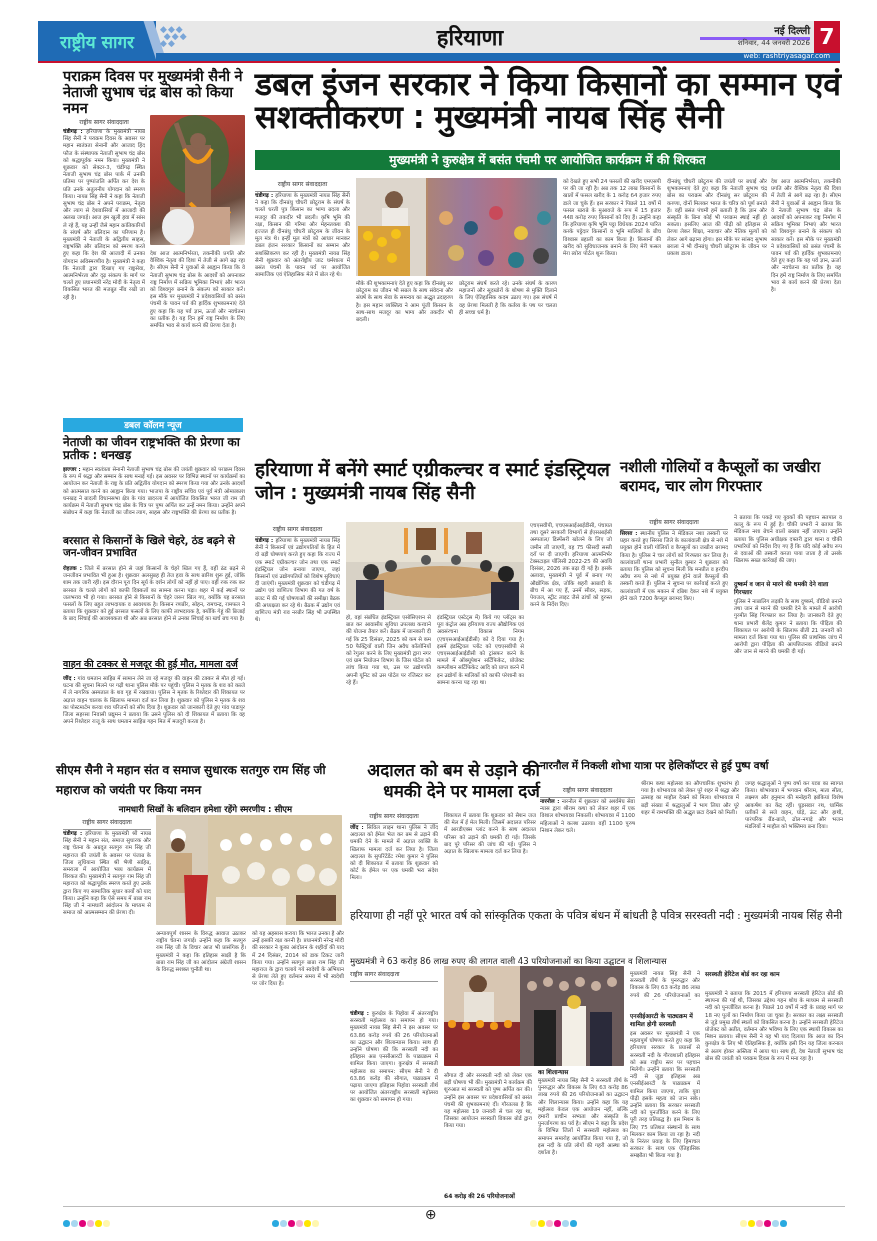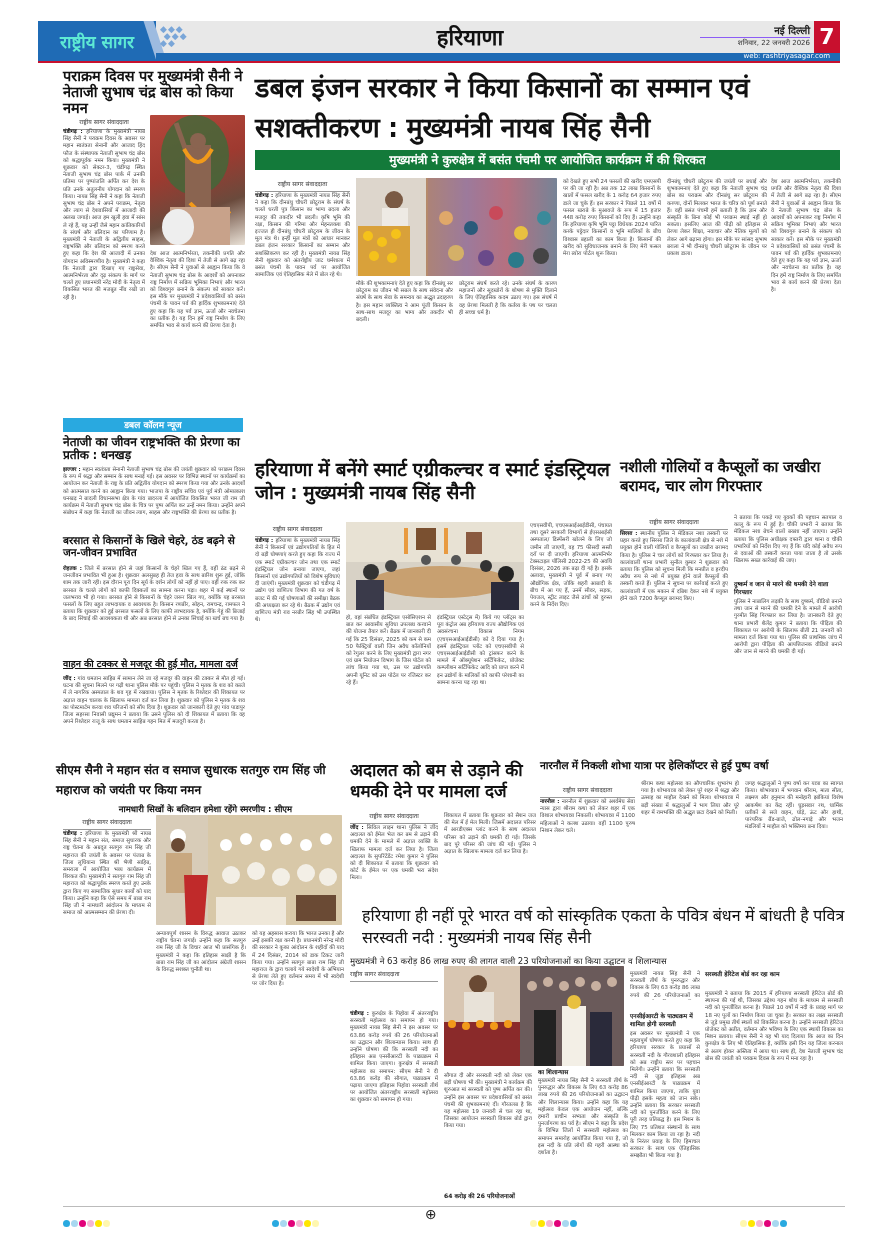--- a/index.html
+++ b/index.html
@@ -3,21 +3,21 @@
 <meta charset="utf-8">
 <style>
 *{box-sizing:border-box;margin:0;padding:0}
 body{width:877px;height:1241px;background:#fff;font-family:"DejaVu Sans","Liberation Sans",sans-serif;color:#222;position:relative;overflow:hidden}
 .abs{position:absolute}
 .masthead{left:38px;top:21px;width:802px;height:42px;background:#e8e8e8}
 .mast-logo{left:38px;top:21px;width:118px;height:40px;background:#1f6bb5;color:#5eead4;font-size:17px;font-weight:bold;display:flex;align-items:center;justify-content:center;font-family:"DejaVu Serif",serif;clip-path:polygon(0 0,100% 0,108% 100%,0 100%)}
 .mast-logo-tail{left:150px;top:21px;width:10px;height:40px;background:#9dbbe0;transform:skewX(18deg)}
 .mast-dots{left:160px;top:26px;width:30px;height:20px;color:#7aa6d8;font-size:9px;letter-spacing:1px;line-height:7px}
 .mast-section{left:300px;top:21px;width:340px;height:32px;font-size:22px;font-weight:bold;text-align:center;line-height:34px;color:#111}
-.mast-city{left:700px;top:23px;width:110px;font-size:10px;text-align:right;font-weight:bold;border-bottom:1px solid #8b5cf6}
+.mast-city{left:700px;top:23px;width:110px;font-size:10px;text-align:right;font-weight:bold;border-bottom:3px solid #8b5cf6}
 .mast-date{left:700px;top:38px;width:110px;font-size:7px;text-align:right;color:#333}
 .mast-page{left:814px;top:21px;width:26px;height:32px;background:#c8102e;color:#fff;font-size:22px;font-weight:bold;text-align:center;line-height:32px}
 .mast-bluebar{left:156px;top:53px;width:684px;height:9px;background:#1f6bb5}
 .mast-web{left:680px;top:52px;width:150px;font-size:7px;color:#fff;text-align:right}
 .mast-red{left:38px;top:61px;width:802px;height:2px;background:#c8102e}
 
 .h-big{font-family:"DejaVu Sans Condensed","DejaVu Sans",sans-serif;font-weight:bold;color:#111;line-height:1.12}
 .byline{font-size:6px;color:#333;text-align:center;border-bottom:1px solid #999;padding-bottom:3px}
 .txt{font-size:5.4px;line-height:7.2px;color:#444;text-align:justify;overflow:hidden}
 .txt b{color:#111}
@@ -30,21 +30,21 @@
 </style>
 </head>
 <body>
 
 <div class="abs masthead"></div>
 <div class="abs mast-logo">राष्ट्रीय सागर</div>
 <div class="abs mast-logo-tail"></div>
 <div class="abs mast-dots">◆◆◆<br>&nbsp;◆◆◆<br>◆◆</div>
 <div class="abs mast-section">हरियाणा</div>
 <div class="abs mast-city">नई दिल्ली</div>
-<div class="abs mast-date">शनिवार, 22 जनवरी 2026</div>
+<div class="abs mast-date">शनिवार, 44 जनवरी 2026</div>
 <div class="abs mast-page">7</div>
 <div class="abs mast-bluebar"></div>
 <div class="abs mast-web">web: rashtriyasagar.com</div>
 <div class="abs mast-red"></div>
 
 <div class="abs h-big" style="left:63px;top:68px;width:185px;font-size:14.5px;">पराक्रम दिवस पर मुख्यमंत्री सैनी ने नेताजी सुभाष चंद्र बोस को किया नमन</div>
 <div class="abs byline" style="left:63px;top:118px;width:82px;">राष्ट्रीय सागर संवाददाता</div>
 <div class="abs photo" style="left:150px;top:115px;width:95px;height:130px;background:linear-gradient(160deg,#b5473b 0%,#9e3a30 40%,#6a4a3c 70%,#e9e1d6 100%);">
   <svg width="95" height="130" viewBox="0 0 95 130">
     <ellipse cx="45" cy="40" rx="34" ry="40" fill="#3f6a3a" opacity=".8"></ellipse>
@@ -61,21 +61,21 @@
 <div class="abs txt" style="left:150px;top:250px;width:95px;height:148px;">देश आज आत्मनिर्भरता, तकनीकी प्रगति और वैश्विक नेतृत्व की दिशा में तेजी से आगे बढ़ रहा है। सीएम सैनी ने युवाओं से आह्वान किया कि वे नेताजी सुभाष चंद्र बोस के आदर्शों को अपनाकर राष्ट्र निर्माण में सक्रिय भूमिका निभाएं और भारत को विश्वगुरु बनाने के संकल्प को साकार करें। इस मौके पर मुख्यमंत्री ने प्रदेशवासियों को बसंत पंचमी के पावन पर्व की हार्दिक शुभकामनाएं देते हुए कहा कि यह पर्व ज्ञान, ऊर्जा और नवचेतना का प्रतीक है। यह दिन हमें राष्ट्र निर्माण के लिए समर्पित भाव से कार्य करने की प्रेरणा देता है।</div>
 
 <div class="abs cyan-bar">डबल कॉलम न्यूज</div>
 <div class="abs h-big" style="left:63px;top:436px;width:185px;font-size:12px;">नेताजी का जीवन राष्ट्रभक्ति की प्रेरणा का प्रतीक : धनखड़</div>
 <div class="abs txt" style="left:63px;top:466px;width:182px;height:65px;"><b>झज्जर :</b> <span>महान स्वतंत्रता सेनानी नेताजी सुभाष चंद्र बोस की जयंती शुक्रवार को पराक्रम दिवस के रूप में श्रद्धा और सम्मान के साथ मनाई गई। इस अवसर पर विभिन्न स्थानों पर कार्यक्रमों का आयोजन कर नेताजी के राष्ट्र के प्रति अद्वितीय योगदान को स्मरण किया गया और उनके आदर्शों को आत्मसात करने का आह्वान किया गया। भाजपा के राष्ट्रीय सचिव एवं पूर्व मंत्री ओमप्रकाश धनखड़ ने बादली विधानसभा क्षेत्र के गांव बादरला में आयोजित विकसित भारत जी राम जी कार्यक्रम में नेताजी सुभाष चंद्र बोस के चित्र पर पुष्प अर्पित कर उन्हें नमन किया। उन्होंने अपने संबोधन में कहा कि नेताजी का जीवन त्याग, साहस और राष्ट्रभक्ति की प्रेरणा का प्रतीक है।</span></div>
 <div class="abs h-big" style="left:63px;top:535px;width:185px;font-size:10.5px;">बरसात से किसानों के खिले चेहरे, ठंड बढ़ने से जन-जीवन प्रभावित</div>
 <div class="abs txt" style="left:63px;top:565px;width:182px;height:90px;"><b>रोहतक :</b> <span>जिले में बरसात होने से जहां किसानों के चेहरे खिल गए हैं, वहीं ठंड बढ़ने से जनजीवन प्रभावित भी हुआ है। शुक्रवार अलसुबह ही तेज हवा के साथ बारिश शुरू हुई, जोकि शाम तक जारी रही। इस दौरान पूरा दिन सूर्य के दर्शन लोगों को नहीं हो पाए। वहीं रुक रुक कर बरसात के चलते लोगों को काफी दिक्कतों का सामना करना पड़ा। शहर में कई स्थानों पर जलभराव भी हो गया। बरसात होने से किसानों के चेहरे जरूर खिल गए, क्योंकि यह बरसात फसलों के लिए बहुत लाभदायक व आवश्यक है। किसान रणबीर, सोहन, रामचन्द्र, रामफल ने बताया कि शुक्रवार को हुई बरसात फसलों के लिए काफी लाभदायक है, क्योंकि गेहूं की बिजाई के बाद सिंचाई की आवश्यकता थी और अब बरसात होने से उनका सिंचाई का खर्च बच गया है।</span></div>
 <div class="abs h-big" style="left:63px;top:659px;width:185px;font-size:9.5px;text-decoration:underline;">वाहन की टक्कर से मजदूर की हुई मौत, मामला दर्ज</div>
 <div class="abs txt" style="left:63px;top:675px;width:182px;height:78px;"><b>जींद :</b> <span>गांव धमतान साहिब में सामान लेने जा रहे मजदूर की वाहन की टक्कर से मौत हो गई। घटना की सूचना मिलने पर गढ़ी थाना पुलिस मौके पर पहुंची। पुलिस ने मृतक के शव को कब्जे में ले नागरिक अस्पताल के शव गृह में रखवाया। पुलिस ने मृतक के रिश्तेदार की शिकायत पर अज्ञात वाहन चालक के खिलाफ मामला दर्ज कर लिया है। शुक्रवार को पुलिस ने मृतक के शव का पोस्टमार्टम करवा शव परिजनों को सौंप दिया है। शुक्रवार को जानकारी देते हुए गांव पाडापुर जिला सहरसा निवासी प्रद्युमन ने बताया कि उसने पुलिस को दी शिकायत में बताया कि वह अपने रिश्तेदार राजू के साथ धमतान साहिब गहन मित में मजदूरी करता है।</span></div>
 
-<div class="abs h-big" style="left:255px;top:68px;width:590px;font-size:27px;line-height:40px;">डबल इंजन सरकार ने किया किसानों का सम्मान एवं सशक्तीकरण : मुख्यमंत्री नायब सिंह सैनी</div>
+<div class="abs h-big" style="left:255px;top:68px;width:590px;font-size:32px;line-height:33px;">डबल इंजन सरकार ने किया किसानों का सम्मान एवं सशक्तीकरण : मुख्यमंत्री नायब सिंह सैनी</div>
 <div class="abs green-bar">मुख्यमंत्री ने कुरुक्षेत्र में बसंत पंचमी पर आयोजित कार्यक्रम में की शिरकत</div>
 <div class="abs byline" style="left:255px;top:180px;width:95px;">राष्ट्रीय सागर संवाददाता</div>
 <div class="abs txt" style="left:255px;top:192px;width:95px;height:250px;"><b>चंडीगढ़ :</b> <span>हरियाणा के मुख्यमंत्री नायब सिंह सैनी ने कहा कि दीनबंधु चौधरी छोटूराम के संघर्ष के चलते धरती पुत्र किसान का भाग्य बदला और मजदूर की तकदीर भी बदली। कृषि भूमि की रक्षा, किसान की गरिमा और मेहनतकश की इज्जत ही दीनबंधु चौधरी छोटूराम के जीवन के मूल मंत्र थे। इन्हीं मूल मंत्रों को आधार मानकर डबल इंजन सरकार किसानों का सम्मान और सशक्तिकरण कर रही है। मुख्यमंत्री नायब सिंह सैनी शुक्रवार को अंतर्राष्ट्रीय जाट धर्मशाला में बसंत पंचमी के पावन पर्व पर आयोजित सामाजिक एवं ऐतिहासिक मेले में बोल रहे थे।</span></div>
 <div class="abs photo" style="left:356px;top:178px;width:201px;height:98px;background:linear-gradient(90deg,#c9c4bd 0%,#d8d3cc 20%,#b58a6a 35%,#9a7aa8 55%,#c46a7a 75%,#5a8aa0 100%);">
   <svg width="201" height="98" viewBox="0 0 201 98">
     <rect x="0" y="0" width="70" height="98" fill="#ddd6cc"></rect>
     <circle cx="38" cy="22" r="9" fill="#7a5a44"></circle>
     <rect x="26" y="30" width="26" height="26" fill="#eeeae4"></rect>
     <rect x="2" y="48" width="52" height="50" fill="#d9a13a"></rect>
     <circle cx="12" cy="58" r="5" fill="#f5c21a"></circle>
@@ -160,33 +160,33 @@
         <circle cx="150" cy="58" r="9"></circle>
         <circle cx="172" cy="62" r="9"></circle>
       </g>
     <rect x="140" y="80" width="40" height="26" fill="#6a4a34"></rect>
     <rect x="60" y="82" width="70" height="28" fill="#efe8da"></rect>
   </svg>
 </div>
 <div class="abs txt" style="left:156px;top:930px;width:90px;height:300px;">अन्यायपूर्ण शासन के विरुद्ध आवाज उठाकर राष्ट्रीय चेतना जगाई। उन्होंने कहा कि सतगुरु राम सिंह जी के विचार आज भी प्रासंगिक हैं। मुख्यमंत्री ने कहा कि इतिहास साक्षी है कि बाबा राम सिंह जी का आंदोलन अंग्रेजी शासन के विरुद्ध सशक्त चुनौती था।</div>
 <div class="abs txt" style="left:252px;top:930px;width:92px;height:300px;">को यह अहसास कराया कि भारत उनका है और उन्हें इसकी रक्षा करनी है। प्रधानमंत्री नरेन्द्र मोदी की सरकार ने कूका आंदोलन के शहीदों की याद में 24 दिसंबर, 2014 को डाक टिकट जारी किया गया। उन्होंने सतगुरु बाबा राम सिंह जी महाराज के द्वारा चलाये गये स्वदेशी के अभियान से प्रेरणा लेते हुए वर्तमान समय में भी स्वदेशी पर जोर दिया है।</div>
 
-<div class="abs h-big" style="left:350px;top:760px;width:190px;font-size:17px;line-height:21px;text-align:left;">अदालत को बम से उड़ाने की धमकी देने पर मामला दर्ज</div>
+<div class="abs h-big" style="left:350px;top:760px;width:190px;font-size:17px;line-height:21px;text-align:right;">अदालत को बम से उड़ाने की धमकी देने पर मामला दर्ज</div>
 <div class="abs byline" style="left:350px;top:812px;width:88px;">राष्ट्रीय सागर संवाददाता</div>
 <div class="abs txt" style="left:350px;top:824px;width:88px;height:70px;"><b>जींद :</b> <span>सिविल लाइन थाना पुलिस ने जींद अदालत को ईमेल भेज कर बम से उड़ाने की धमकी देने के मामले में अज्ञात व्यक्ति के खिलाफ मामला दर्ज कर लिया है। जिला अदालत के सुपरिंटेंडेंट रमेश कुमार ने पुलिस को दी शिकायत में बताया कि शुक्रवार को कोर्ट के ईमेल पर एक धमकी भरा संदेश मिला।</span></div>
 <div class="abs txt" style="left:444px;top:812px;width:92px;height:82px;">शिकायत में बताया कि शुक्रवार को सैशन जज की मेल में ई मेल मिली। जिसमें अदालत परिसर में आरडीएक्स प्लांट करने के साथ अदालत परिसर को उड़ाने की धमकी दी गई। जिसके बाद पूरे परिसर की जांच की गई। पुलिस ने अज्ञात के खिलाफ मामला दर्ज कर लिया है।</div>
 
 <div class="abs h-big" style="left:540px;top:760px;width:305px;font-size:10.5px;">नारनौल में निकली शोभा यात्रा पर हेलिकॉप्टर से हुई पुष्प वर्षा</div>
 <div class="abs byline" style="left:540px;top:786px;width:95px;">राष्ट्रीय सागर संवाददाता</div>
 <div class="abs txt" style="left:540px;top:798px;width:95px;height:96px;"><b>नारनौल :</b> <span>नारनौल में शुक्रवार को अर्श्वमेघ सेवा न्यास द्वारा श्रीराम कथा को लेकर शहर में एक विशाल शोभायात्रा निकाली। शोभायात्रा में 1100 महिलाओं ने कलश उठाया। वहीं 1100 पुरुष निशान लेकर चले।</span></div>
 <div class="abs txt" style="left:641px;top:780px;width:98px;height:114px;">श्रीराम कथा महोत्सव का औपचारिक शुभारंभ हो गया है। शोभायात्रा को लेकर पूरे शहर में श्रद्धा और उत्साह का माहौल देखने को मिला। शोभायात्रा में बड़ी संख्या में श्रद्धालुओं ने भाग लिया और पूरे शहर में रामभक्ति की अद्भुत छटा देखने को मिली।</div>
 <div class="abs txt" style="left:745px;top:780px;width:98px;height:114px;">जगह श्रद्धालुओं ने पुष्प वर्षा कर यात्रा का स्वागत किया। शोभायात्रा में भगवान श्रीराम, माता सीता, लक्ष्मण और हनुमान की मनोहारी झांकियां विशेष आकर्षण का केंद्र रहीं। घुड़सवार रथ, धार्मिक प्रतीकों से सजे वाहन, घोड़े, ऊंट और हाथी, पारंपरिक बैंड-बाजे, ढोल-नगाड़े और भजन मंडलियों ने माहौल को भक्तिमय बना दिया।</div>
 
-<div class="abs h-big" style="left:362px;top:905px;width:495px;font-size:16px;line-height:22px;font-weight:normal;">हरियाणा ही नहीं पूरे भारत वर्ष को सांस्कृतिक एकता के पवित्र बंधन में बांधती है पवित्र सरस्वती नदी : मुख्यमंत्री नायब सिंह सैनी</div>
-<div class="abs" style="left:350px;top:955px;width:495px;font-size:8.5px;color:#222;">मुख्यमंत्री ने 63 करोड़ 86 लाख रुपए की लागत वाली 23 परियोजनाओं का किया उद्घाटन व शिलान्यास</div>
+<div class="abs h-big" style="left:350px;top:905px;width:495px;font-size:11px;line-height:22px;font-weight:normal;">हरियाणा ही नहीं पूरे भारत वर्ष को सांस्कृतिक एकता के पवित्र बंधन में बांधती है पवित्र सरस्वती नदी : मुख्यमंत्री नायब सिंह सैनी</div>
+<div class="abs" style="left:350px;top:955px;width:495px;font-size:8.5px;color:#222;">मुख्यमंत्री ने 63 करोड़ 86 लाख रुपए की लागत वाली 43 परियोजनाओं का किया उद्घाटन व शिलान्यास</div>
 <div class="abs byline" style="left:350px;top:970px;width:88px;text-align:left;">राष्ट्रीय सागर संवाददाता</div>
 <div class="abs txt" style="left:350px;top:1010px;width:88px;height:190px;"><b>चंडीगढ़ :</b> <span>कुरुक्षेत्र के पिहोवा में अंतरराष्ट्रीय सरस्वती महोत्सव का समापन हो गया। मुख्यमंत्री नायब सिंह सैनी ने इस अवसर पर 63.86 करोड़ रुपये की 26 परियोजनाओं का उद्घाटन और शिलान्यास किया। साथ ही उन्होंने घोषणा की कि सरस्वती नदी का इतिहास अब एनसीआरटी के पाठ्यक्रम में शामिल किया जाएगा। कुरुक्षेत्र में सरस्वती महोत्सव का समापन: सीएम सैनी ने दी 63.86 करोड़ की सौगात, पाठ्यक्रम में पढ़ाया जाएगा इतिहास पिहोवा सरस्वती तीर्थ पर आयोजित अंतरराष्ट्रीय सरस्वती महोत्सव का शुक्रवार को समापन हो गया।</span></div>
 <div class="abs photo" style="left:444px;top:966px;width:180px;height:100px;background:#a58a78;">
   <svg width="180" height="100" viewBox="0 0 180 100">
     <rect x="0" y="0" width="76" height="100" fill="#d8c6b2"></rect>
     <circle cx="34" cy="18" r="9" fill="#6a4a34"></circle>
     <rect x="20" y="26" width="30" height="32" fill="#e8e2d8"></rect>
     <rect x="0" y="56" width="76" height="44" fill="#8a2a2a"></rect>
     <g fill="#f29a1a">
         <circle cx="8" cy="58" r="4"></circle>

